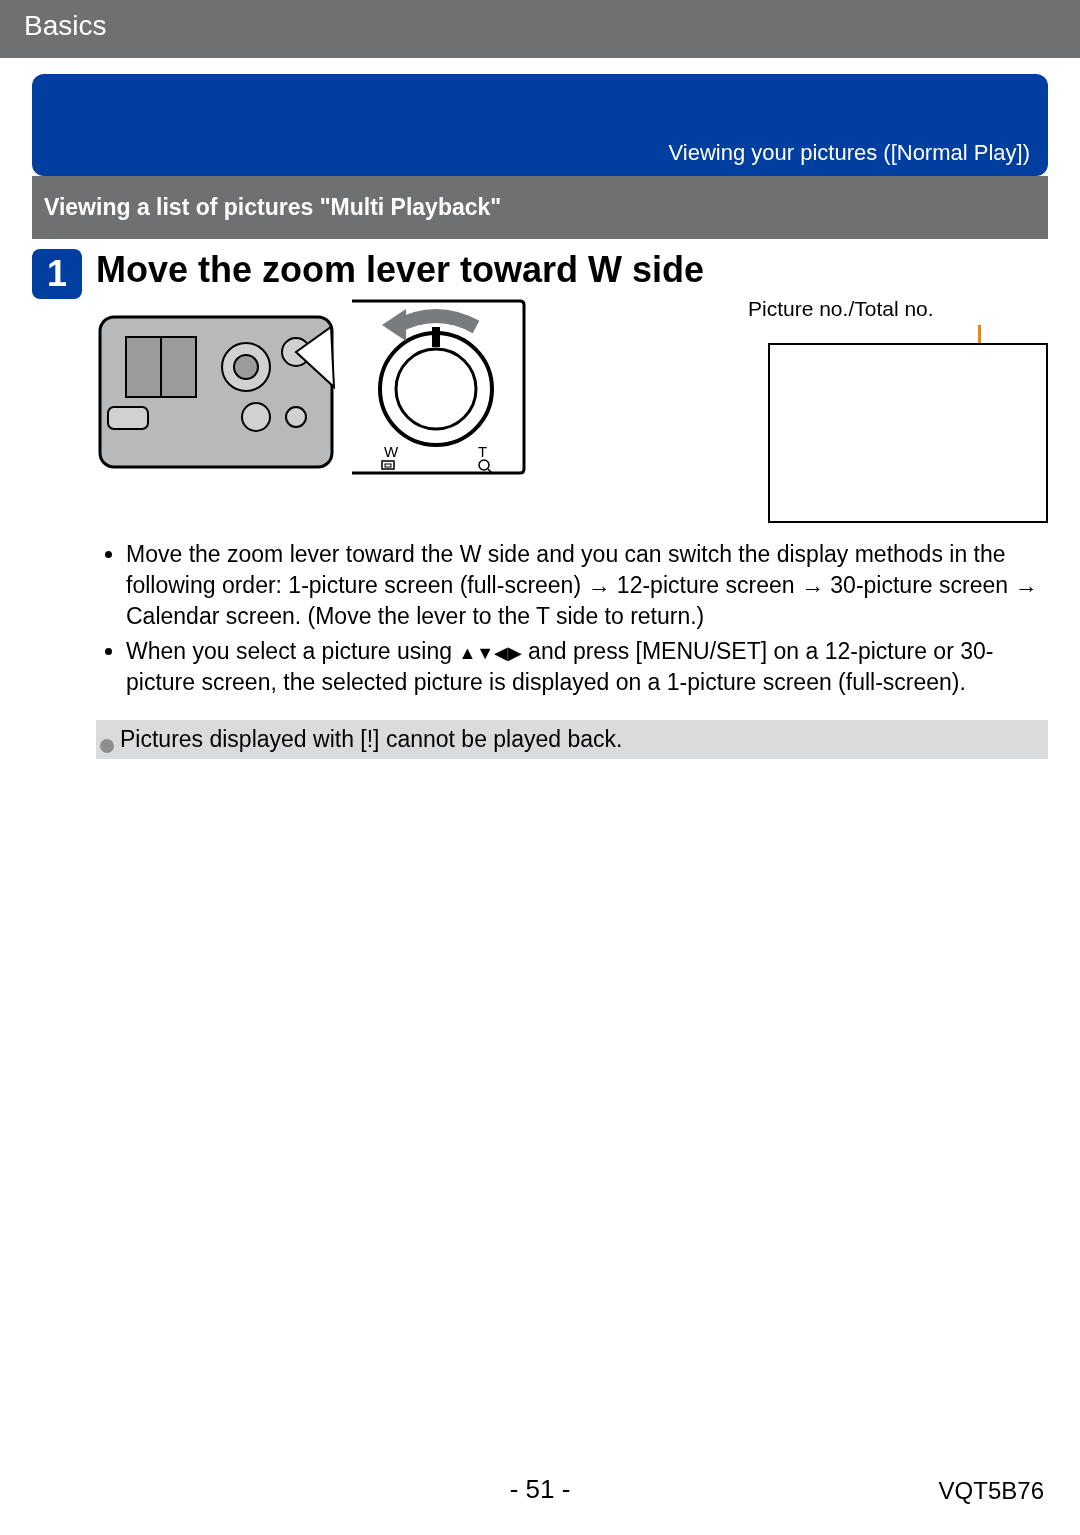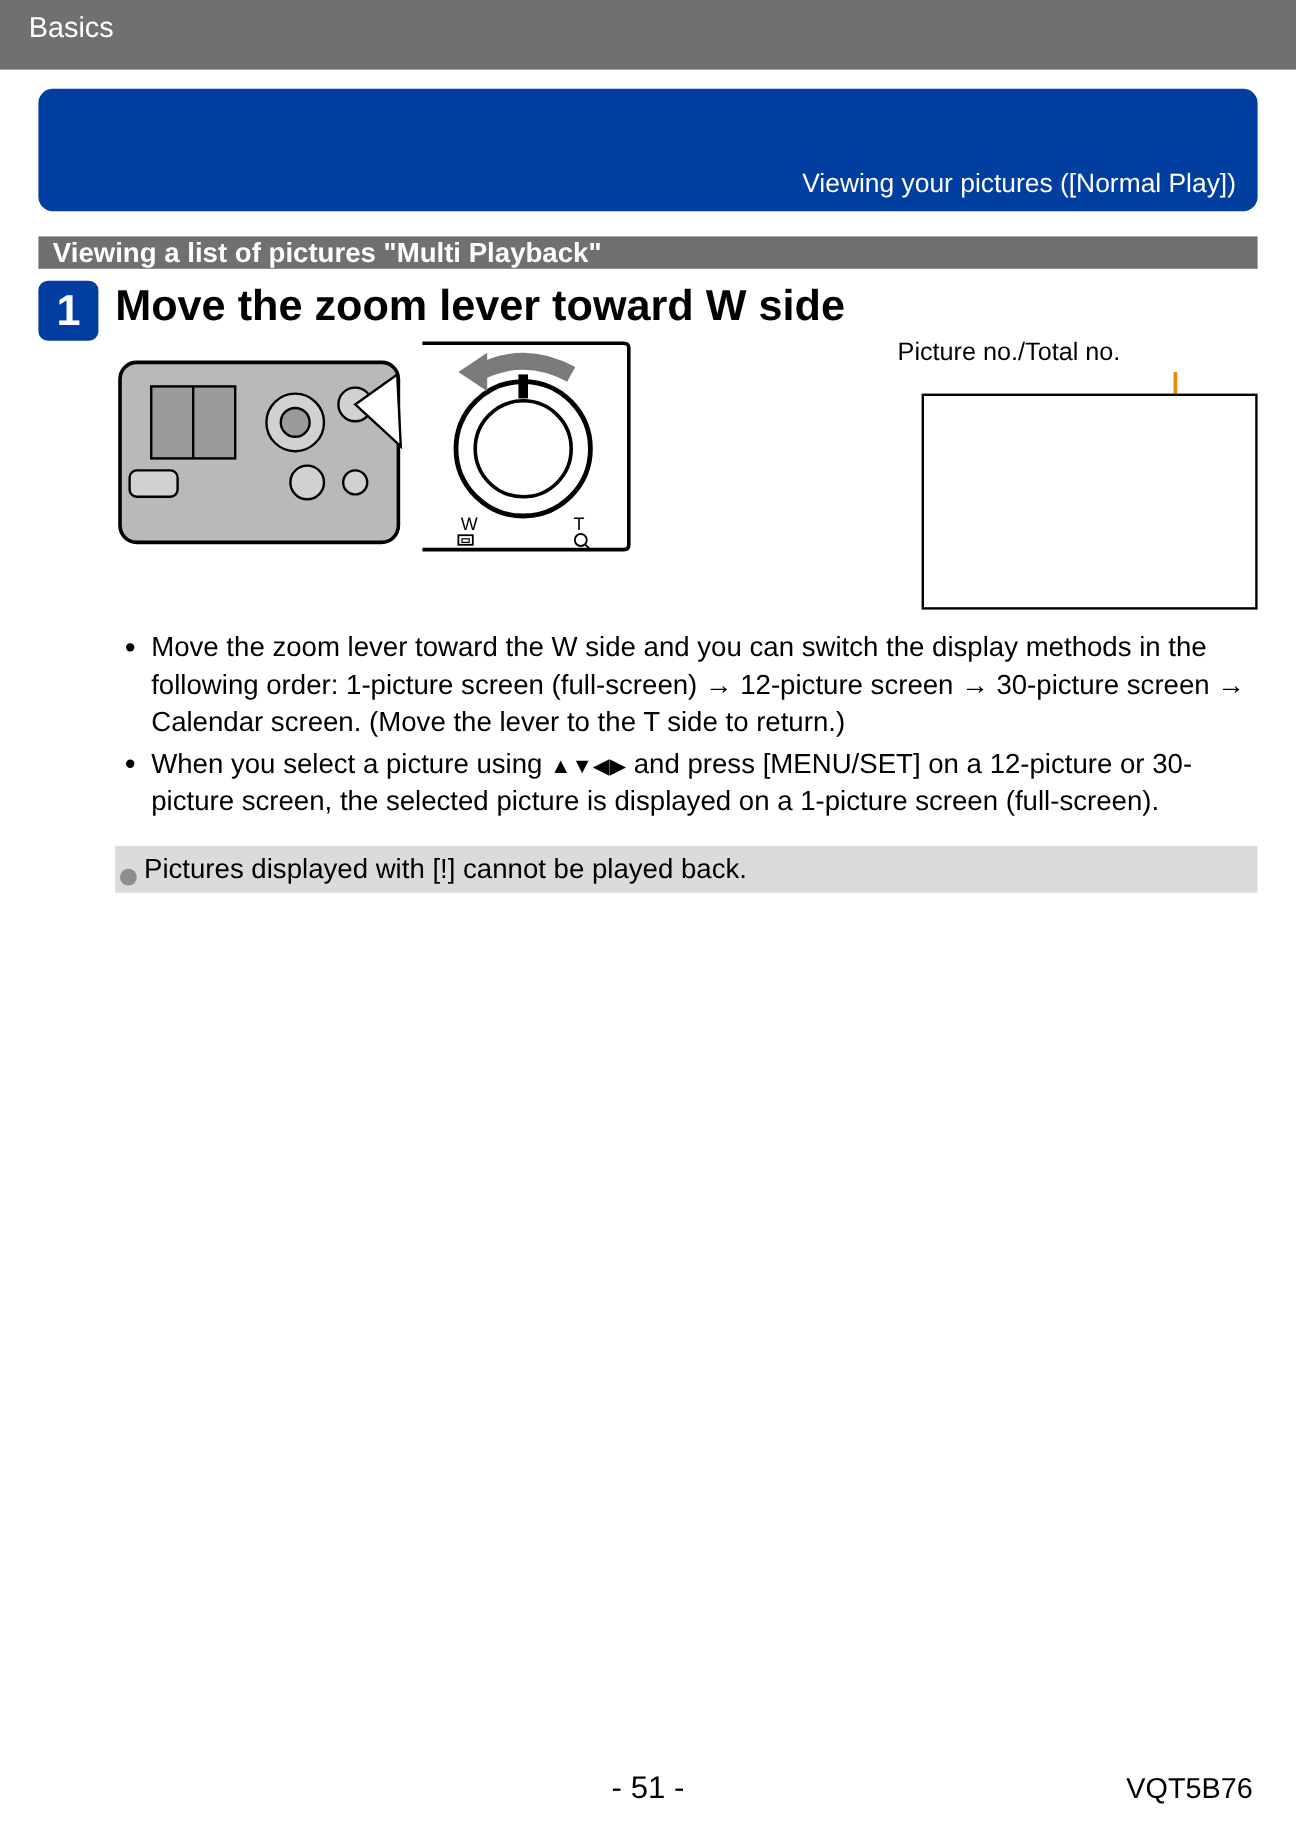--- a/index.html
+++ b/index.html
@@ -8,47 +8,47 @@
     height: 1535px;
     font-family: Arial, Helvetica, sans-serif;
     background: #ffffff;
     color: #000;
     position: relative;
   }
   .header-bar {
     background: #6f7072;
     color: #fff;
     padding: 10px 24px;
-    font-size: 24px;
+    font-size: 28px;
     font-weight: 400;
     height: 58px;
   }
   .content {
     padding: 16px 32px 0 32px;
   }
   .blue-box {
     background: #003ea0;
     border-radius: 12px;
     height: 102px;
     position: relative;
-    margin-bottom: 21px;
+    margin-bottom: 0;
   }
   .blue-text {
     position: absolute;
     right: 18px;
     bottom: 10px;
     color: #fff;
     font-size: 22px;
   }
   .section-bar {
     background: #6f7072;
     color: #fff;
     font-weight: bold;
     font-size: 23px;
-    padding: 0 12px;
+    padding: 18px 12px;
     margin-bottom: 10px;
   }
   .step-row {
     display: flex;
     align-items: flex-start;
     gap: 14px;
   }
   .step-badge {
     background: #003ea0;
     color: #fff;

